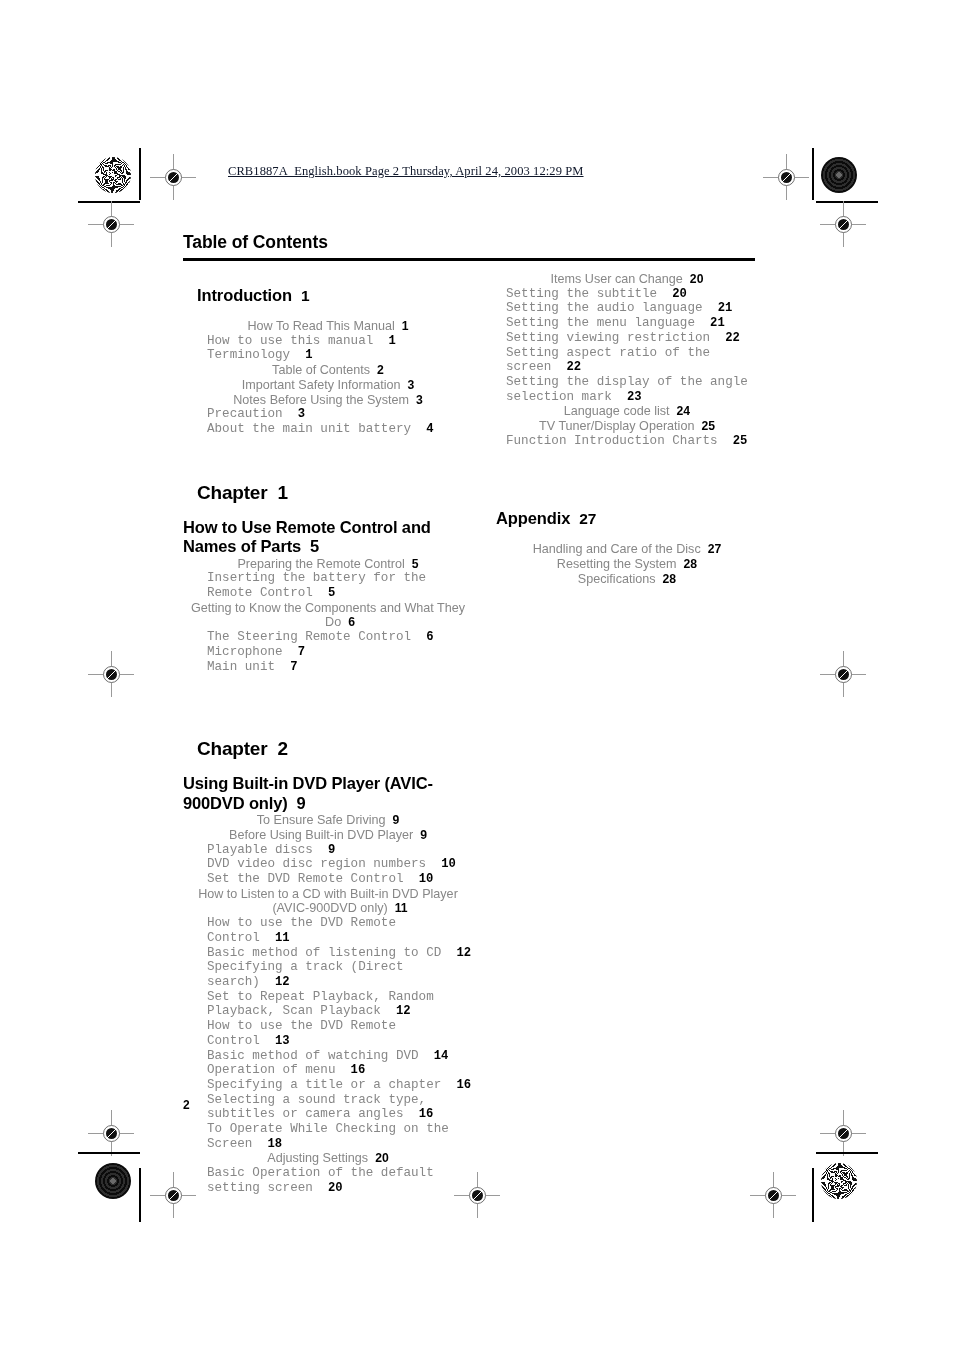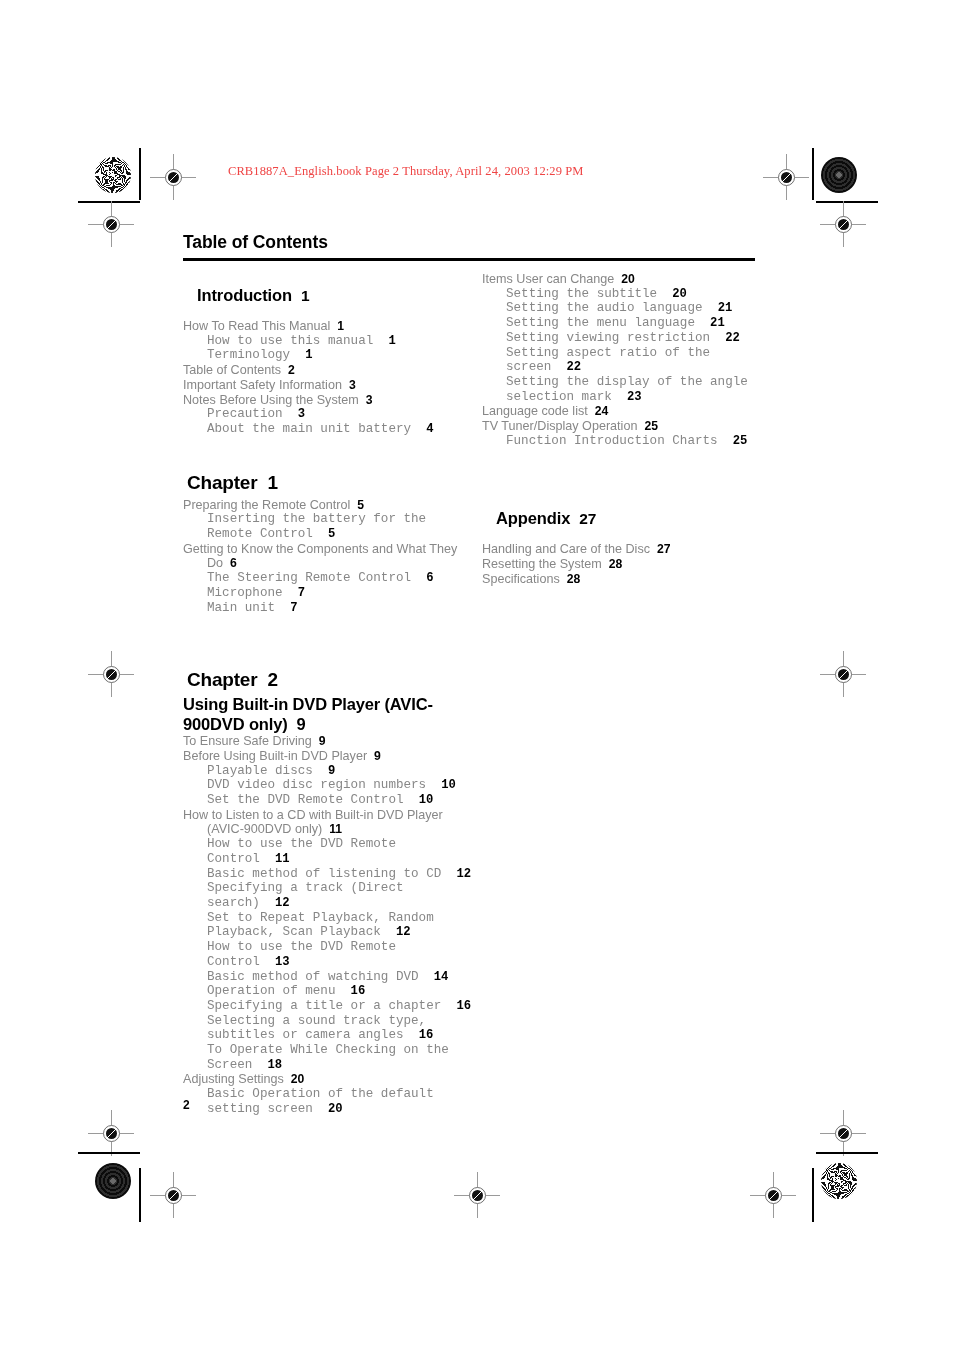--- a/index.html
+++ b/index.html
@@ -61,23 +61,24 @@
   .trimline.h { height: 2px; }
   .trimline.v { width: 2px; }
 
   
   .slugline {
     position: absolute;
     left: 228px;
     top: 164px;
     font-family: "Liberation Serif", serif;
     font-size: 12.5px;
-    color: #ef4444;
+    color: #0f172a;
     white-space: nowrap;
     letter-spacing: 0.1px;
+    text-decoration: underline;
   }
 
   
   .page-title {
     position: absolute;
     left: 183px;
     top: 232px;
     font-size: 17.5px;
     font-weight: bold;
     color: #000;
@@ -111,20 +112,21 @@
     font-size: 12.6px;
     line-height: 14.7px;
     margin: 0;
     padding: 0;
     text-indent: 0;
   }
   
   .toc-entry.lvl1 {
     padding-left: 24px;
     text-indent: -24px;
+    text-align: center;
   }
   .toc-entry.lvl2 {
     padding-left: 24px;
     text-indent: 0px;
     font-family: Liberation Mono, monospace;
   }
   .toc-entry .pg {
     color: #000000;
     font-weight: bold;
     font-size: 12.2px;
@@ -139,21 +141,21 @@
     margin: 14px;
     letter-spacing: -0.1px;
   }
   .sec-head .pg { font-size: 15.5px; }
 
   .chap-label {
     color: #000;
     font-weight: bold;
     font-size: 19px;
     line-height: 23px;
-    margin: 4px;
+    margin: 14px;
     letter-spacing: -0.2px;
   }
   .chap-title {
     color: #000;
     font-weight: bold;
     font-size: 16.5px;
     line-height: 19.5px;
     margin: 0;
     letter-spacing: -0.15px;
   }
@@ -271,20 +273,21 @@
       <div class="toc-entry lvl1"><span>How To Read This Manual</span>&nbsp;&nbsp;<span class="pg">1</span></div>
       <div class="toc-entry lvl2"><span>How to use this manual</span>&nbsp;&nbsp;<span class="pg">1</span></div>
       <div class="toc-entry lvl2"><span>Terminology</span>&nbsp;&nbsp;<span class="pg">1</span></div>
       <div class="toc-entry lvl1"><span>Table of Contents</span>&nbsp;&nbsp;<span class="pg">2</span></div>
       <div class="toc-entry lvl1"><span>Important Safety Information</span>&nbsp;&nbsp;<span class="pg">3</span></div>
       <div class="toc-entry lvl1"><span>Notes Before Using the System</span>&nbsp;&nbsp;<span class="pg">3</span></div>
       <div class="toc-entry lvl2"><span>Precaution</span>&nbsp;&nbsp;<span class="pg">3</span></div>
       <div class="toc-entry lvl2"><span>About the main unit battery</span>&nbsp;&nbsp;<span class="pg">4</span></div>
       <div class="gap-l"></div>
       <div class="chap-label"><span>Chapter</span>&nbsp;&nbsp;<span>1</span></div>
+      <div class="chap-title"><span>How to Use Remote Control and Names of Parts</span>&nbsp;&nbsp;<span class="pg">5</span></div>
       <div class="toc-entry lvl1"><span>Preparing the Remote Control</span>&nbsp;&nbsp;<span class="pg">5</span></div>
       <div class="toc-entry lvl2"><span>Inserting the battery for the Remote Control</span>&nbsp;&nbsp;<span class="pg">5</span></div>
       <div class="toc-entry lvl1"><span>Getting to Know the Components and What They Do</span>&nbsp;&nbsp;<span class="pg">6</span></div>
       <div class="toc-entry lvl2"><span>The Steering Remote Control</span>&nbsp;&nbsp;<span class="pg">6</span></div>
       <div class="toc-entry lvl2"><span>Microphone</span>&nbsp;&nbsp;<span class="pg">7</span></div>
       <div class="toc-entry lvl2"><span>Main unit</span>&nbsp;&nbsp;<span class="pg">7</span></div>
       <div class="gap-xl"></div>
       <div class="chap-label"><span>Chapter</span>&nbsp;&nbsp;<span>2</span></div>
       <div class="chap-title"><span>Using Built-in DVD Player (AVIC-900DVD only)</span>&nbsp;&nbsp;<span class="pg">9</span></div>
       <div class="toc-entry lvl1"><span>To Ensure Safe Driving</span>&nbsp;&nbsp;<span class="pg">9</span></div>

